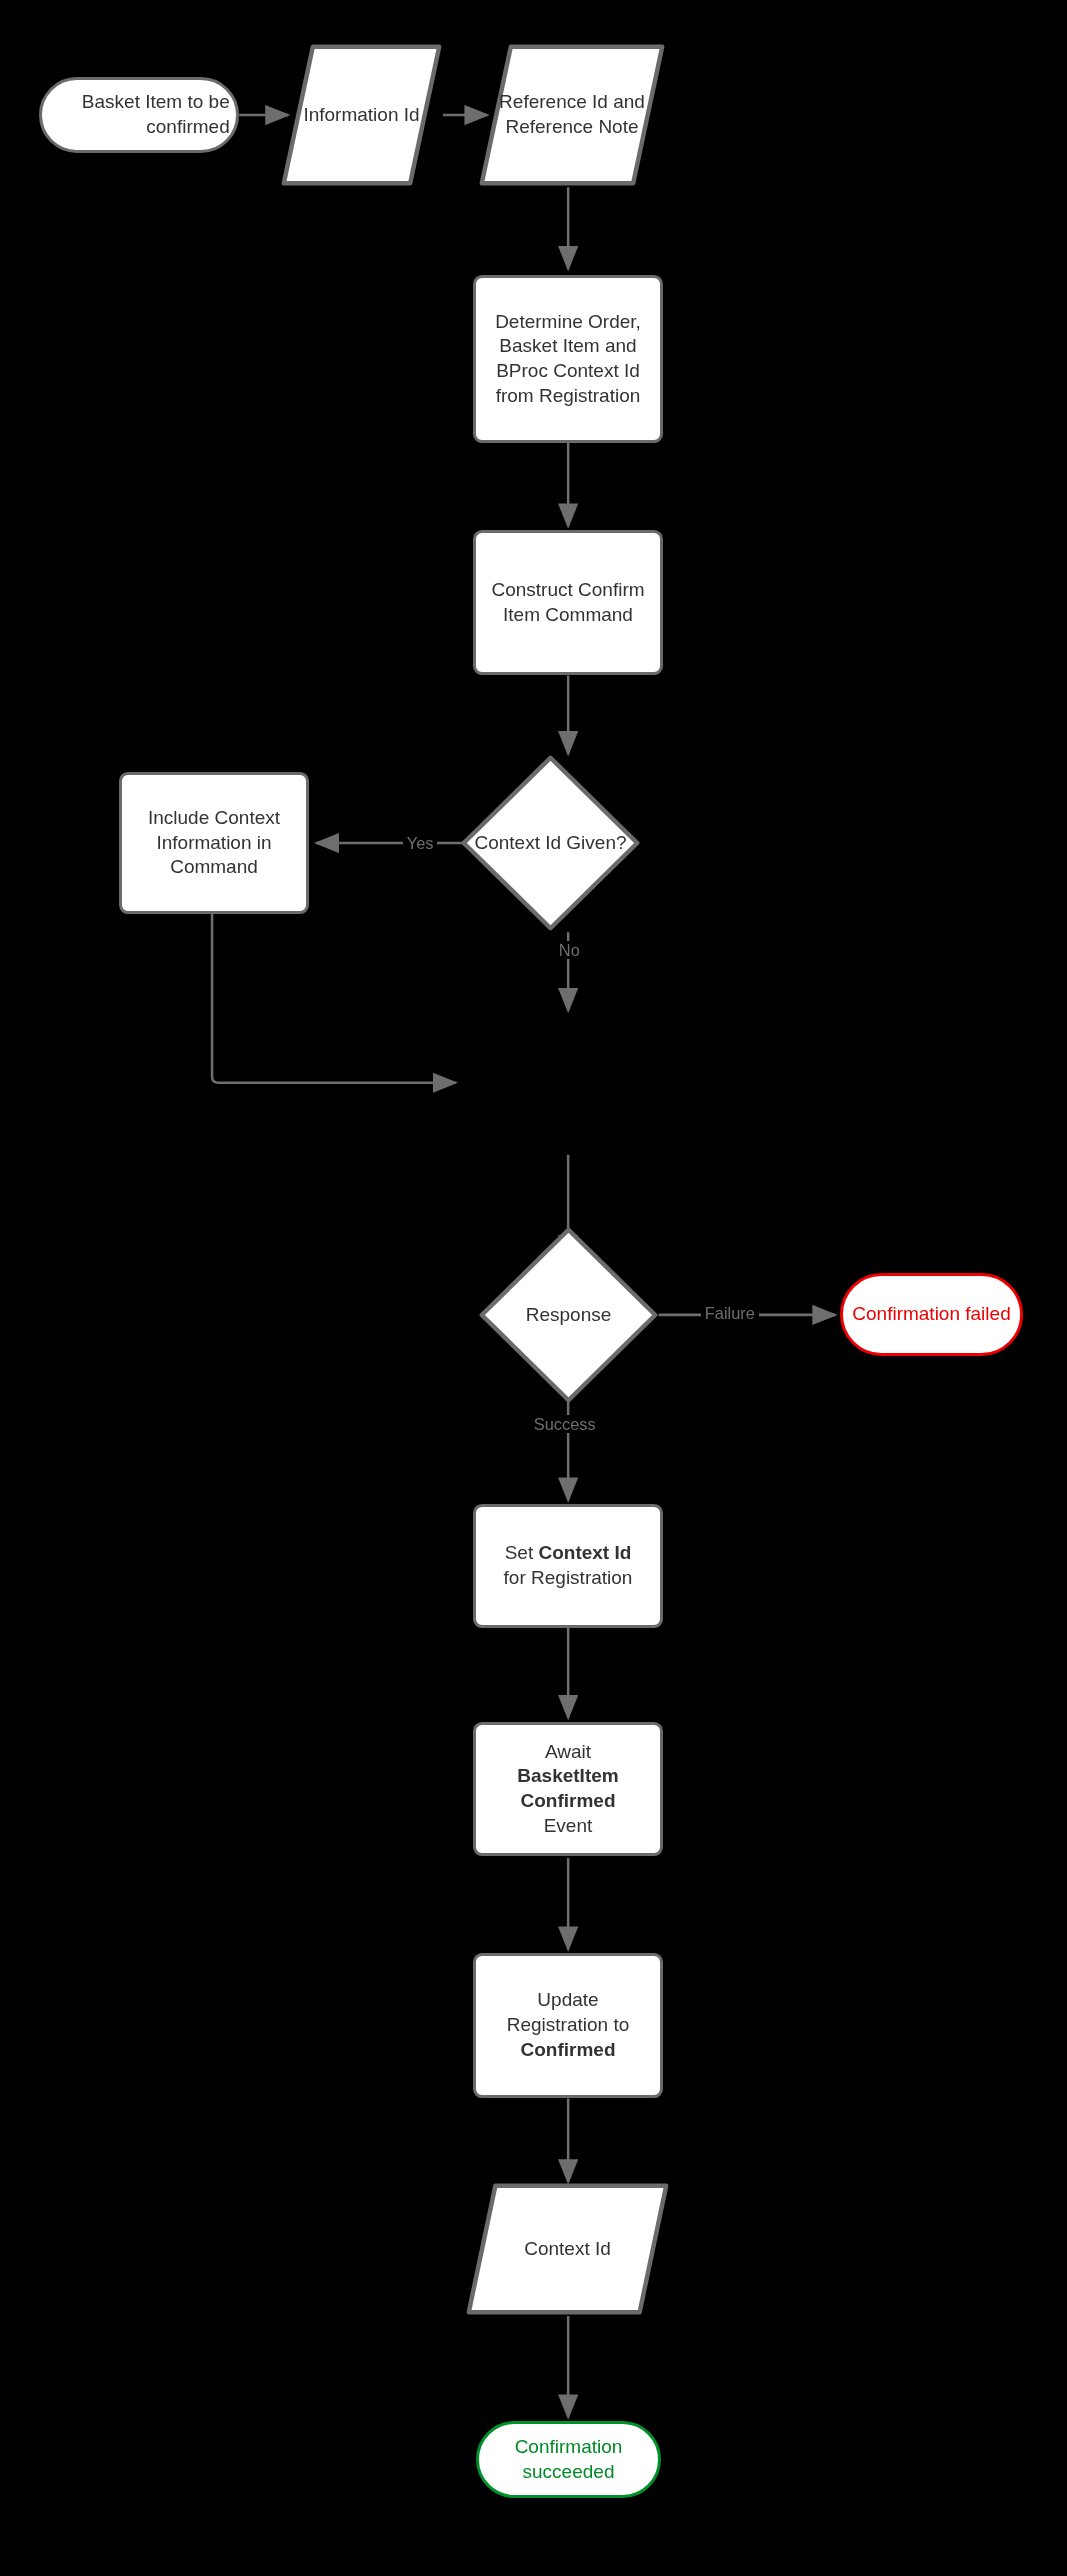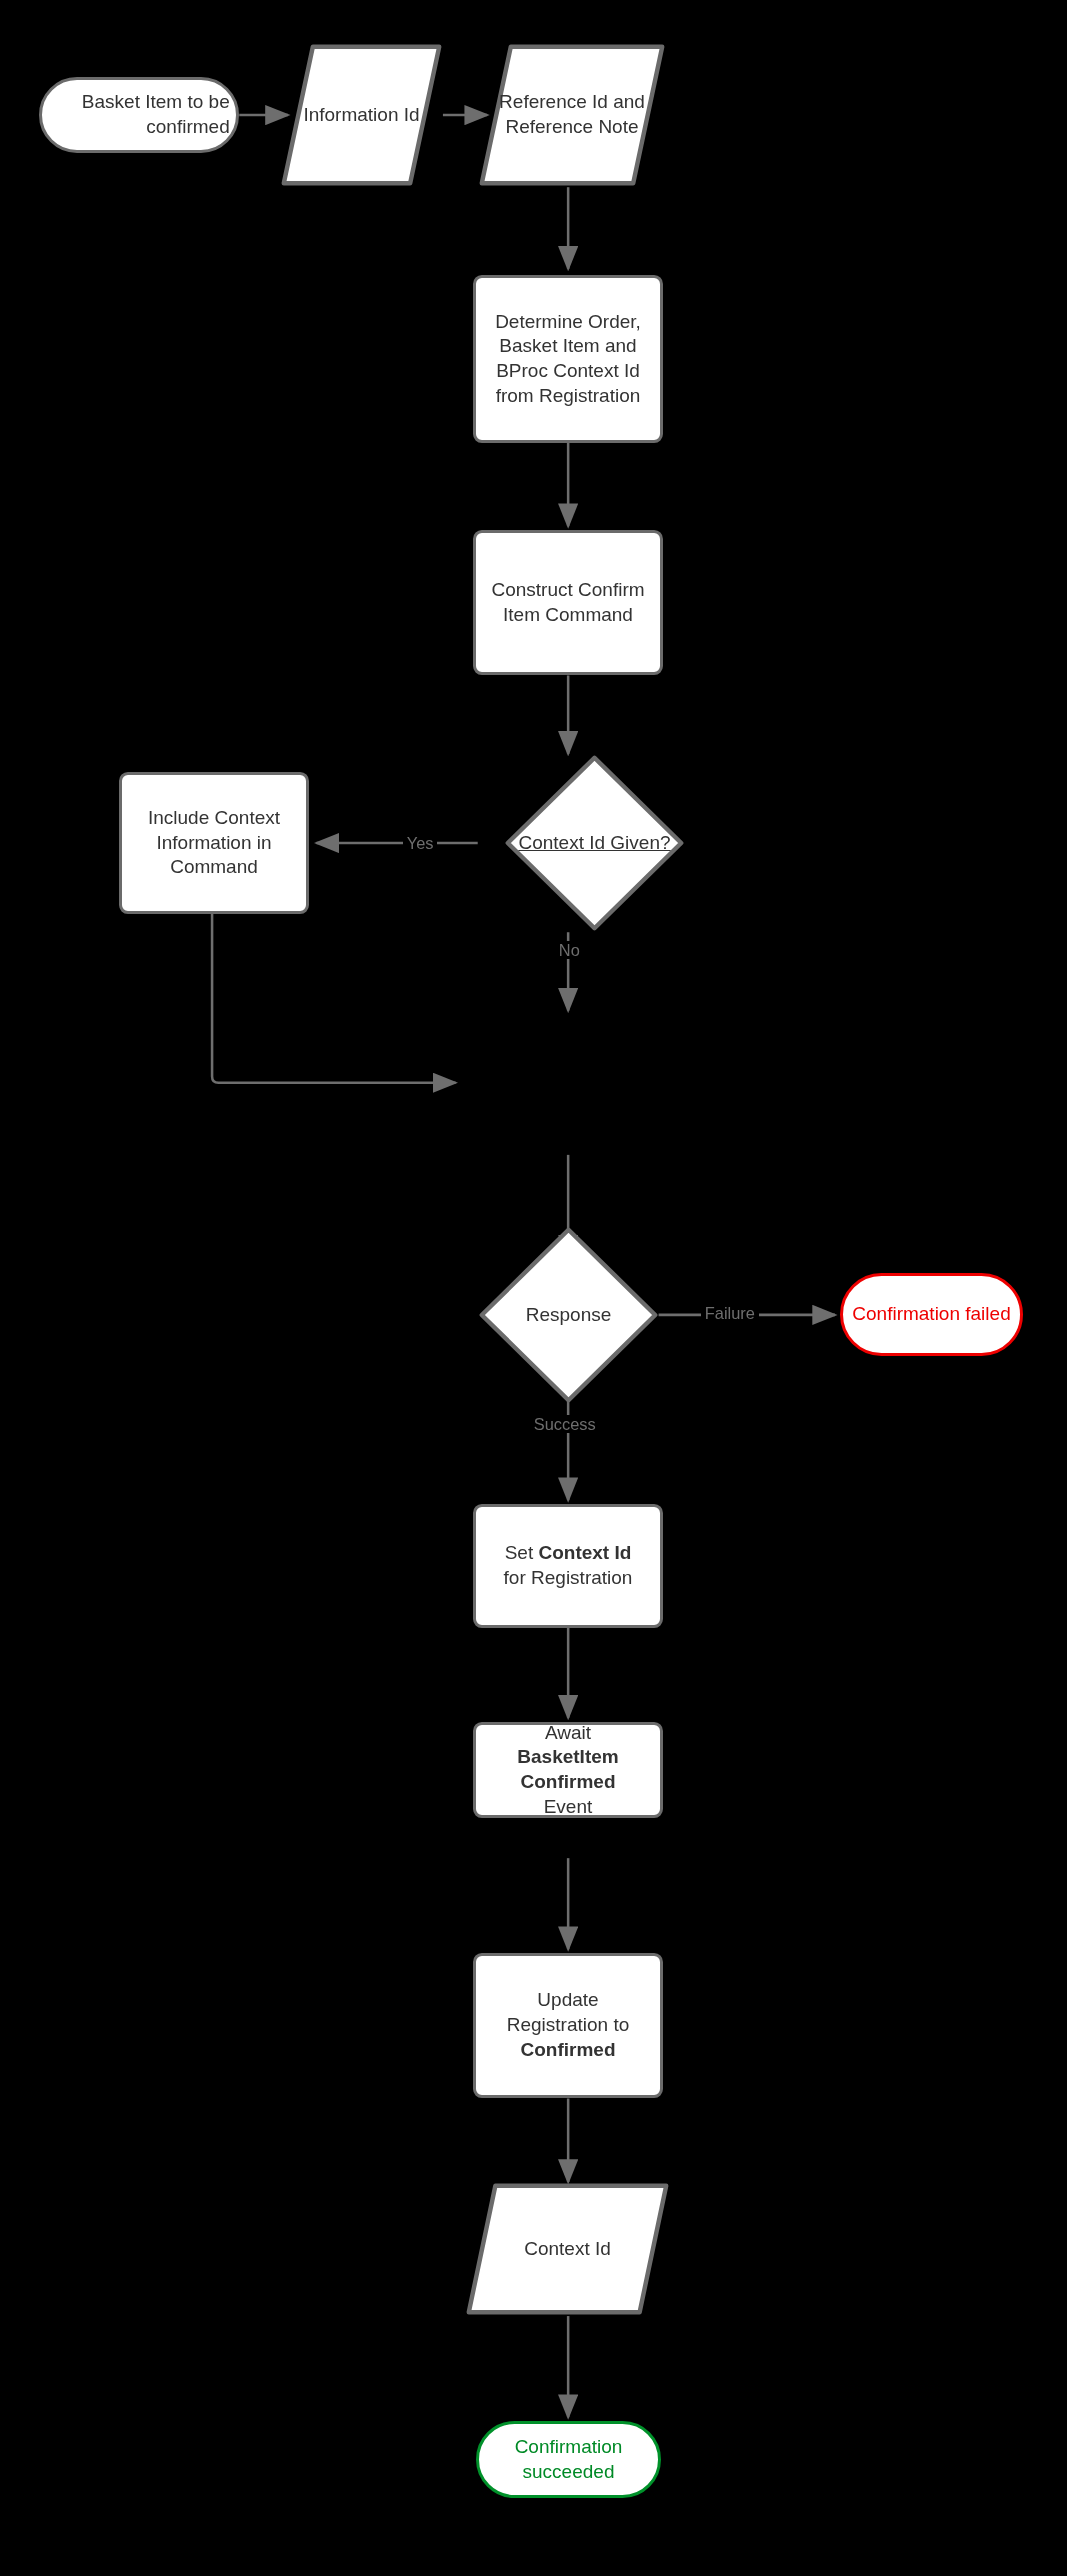--- a/index.html
+++ b/index.html
@@ -160,21 +160,21 @@
   </div>
 
   <div class="node process" style="left:473px; top:275px; width:190px; height:168px;">
     <span>Determine Order, Basket Item and BProc Context Id from Registration</span>
   </div>
 
   <div class="node process" style="left:473px; top:530px; width:190px; height:145px;">
     <span>Construct Confirm Item Command</span>
   </div>
 
-  <div class="node decision" style="left:504px; top:754px; width:181px; height:178px;text-decoration:underline;">
+  <div class="node decision" style="left:460px; top:754px; width:181px; height:178px;">
     <svg class="dec-shape" viewBox="0 0 286 282" preserveAspectRatio="none">
       <path d="M143,6 L280,141 L143,276 L6,141 Z" fill="#ffffff" stroke="#6b6b6b" stroke-width="7" stroke-linejoin="round"></path>
     </svg>
     <span class="dec-text">Context Id Given?</span>
   </div>
 
   <div class="node process" style="left:119px; top:772px; width:190px; height:142px;">
     <span>Include Context Information in Command</span>
   </div>
 
@@ -187,21 +187,21 @@
   </div>
 
   <div class="node process" style="left:473px; top:1504px; width:190px; height:124px;">
     <span class="rich">Set <b>Context Id</b><br>for Registration</span>
   </div>
 
   <div class="node terminator fail" style="left:840px; top:1273px; width:183px; height:83px;">
     <span>Confirmation failed</span>
   </div>
 
-  <div class="node process" style="left:473px; top:1722px; width:190px; height:96px;">
+  <div class="node process" style="left:473px; top:1722px; width:190px; height:134px;">
     <span class="rich">Await<br><b>BasketItem</b><br><b>Confirmed</b><br>Event</span>
   </div>
 
   <div class="node process" style="left:473px; top:1953px; width:190px; height:145px;">
     <span class="rich">Update<br>Registration to<br><b>Confirmed</b></span>
   </div>
 
   <div class="node io" style="left:465px; top:2182px; width:205px; height:134px;">
     <svg class="io-shape" viewBox="0 0 324 212" preserveAspectRatio="none">
       <path d="M48,6 L318,6 L276,206 L6,206 Z" fill="#ffffff" stroke="#6b6b6b" stroke-width="7" stroke-linejoin="round"></path>

